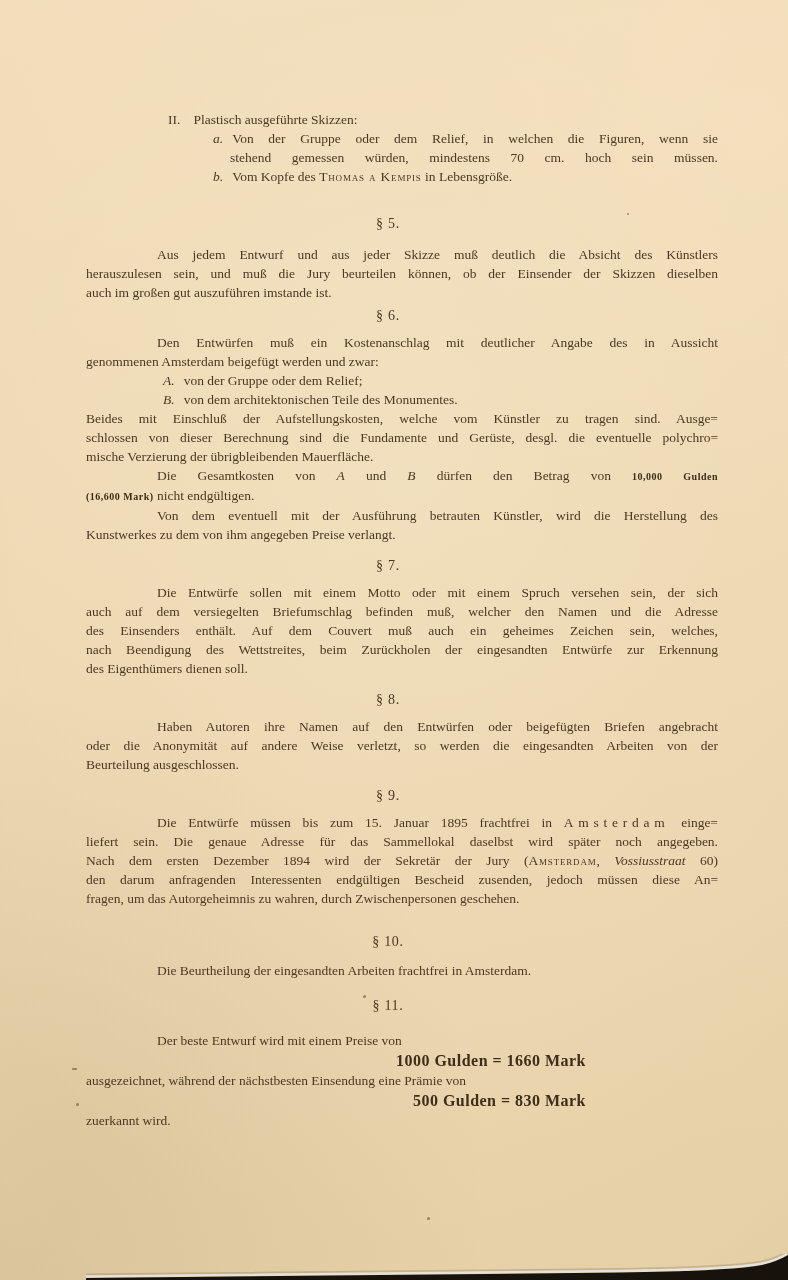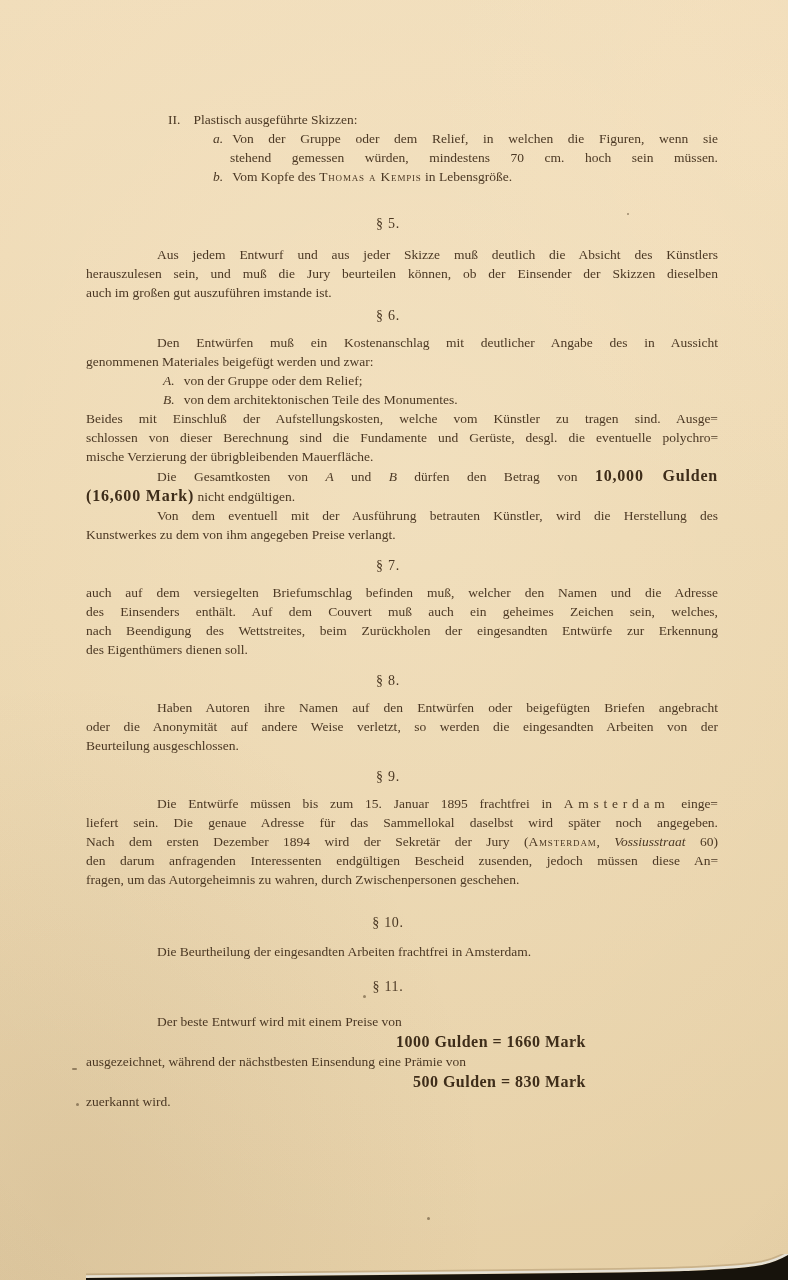--- a/index.html
+++ b/index.html
@@ -36,21 +36,21 @@
   .ind-none{padding-left:0;}
   .ind-first{padding-left:71px;}
   .ind-ii{padding-left:82px;}
   .ind-item{padding-left:127px;}
   .ind-cont{padding-left:144px;}
   .ind-sub{padding-left:77px;}
   .sg-m{margin-right:13px;}
   .sg-mi{font-style:italic;margin-right:9px;}
   .sg-i{font-style:italic;}
   .sg-sc{font-variant:small-caps;letter-spacing:.06em;}
-  .sg-b{font-weight:bold;font-size:16px;letter-spacing:.05em;color:#3e2d1a;}
+  .sg-b{font-weight:bold;font-size:10px;letter-spacing:.05em;color:#3e2d1a;}
   .sg-ls{letter-spacing:.35em;}
   .v-prize{padding-right:132px;font-weight:bold;font-size:16px;letter-spacing:.03em;color:#3e2d1a;line-height:21px;}
   .bottom-edge{position:absolute;left:0;bottom:0;width:788px;height:26px;display:block;}
   .speck{position:absolute;border-radius:50%;background:rgba(84,66,42,0.55);}
 </style>
 </head>
 <body>
 
 <div class="page" style="--paper: #ecd7b0; --ink: #4b3824;">
   <div class="texture"></div>
@@ -64,33 +64,34 @@
       </section>
       <section class="sec sec-s5">
         <div class="heading">§ 5.</div>
         <div class="line ind-first al-justify"><span class="sg">Aus jedem Entwurf und aus jeder Skizze muß deutlich die Absicht des Künstlers</span></div>
         <div class="line ind-none al-justify"><span class="sg">herauszulesen sein, und muß die Jury beurteilen können, ob der Einsender der Skizzen dieselben</span></div>
         <div class="line ind-none al-left"><span class="sg">auch im großen gut auszuführen imstande ist.</span></div>
       </section>
       <section class="sec sec-s6">
         <div class="heading">§ 6.</div>
         <div class="line ind-first al-justify"><span class="sg">Den Entwürfen muß ein Kostenanschlag mit deutlicher Angabe des in Aussicht</span></div>
-        <div class="line ind-none al-left"><span class="sg">genommenen Materiales beigefügt werden und zwar:</span></div>
+        <div class="line ind-none al-left"><span class="sg">genommenen Amsterdam beigefügt werden und zwar:</span></div>
         <div class="line ind-sub al-left"><span class="sg-mi">A.</span><span class="sg">von der Gruppe oder dem Relief;</span></div>
         <div class="line ind-sub al-left"><span class="sg-mi">B.</span><span class="sg">von dem architektonischen Teile des Monumentes.</span></div>
         <div class="line ind-none al-justify"><span class="sg">Beides mit Einschluß der Aufstellungskosten, welche vom Künstler zu tragen sind. Ausge=</span></div>
         <div class="line ind-none al-justify"><span class="sg">schlossen von dieser Berechnung sind die Fundamente und Gerüste, desgl. die eventuelle polychro=</span></div>
         <div class="line ind-none al-left"><span class="sg">mische Verzierung der übrigbleibenden Mauerfläche.</span></div>
         <div class="line ind-first al-justify"><span class="sg">Die Gesamtkosten von </span><span class="sg-i">A</span><span class="sg"> und </span><span class="sg-i">B</span><span class="sg"> dürfen den Betrag von </span><span class="sg-b">10,000 Gulden</span></div>
         <div class="line ind-none al-left"><span class="sg-b">(16,600 Mark)</span><span class="sg"> nicht endgültigen.</span></div>
         <div class="line ind-first al-justify"><span class="sg">Von dem eventuell mit der Ausführung betrauten Künstler, wird die Herstellung des</span></div>
         <div class="line ind-none al-left"><span class="sg">Kunstwerkes zu dem von ihm angegeben Preise verlangt.</span></div>
       </section>
       <section class="sec sec-s7">
         <div class="heading">§ 7.</div>
+        <div class="line ind-first al-justify"><span class="sg">Die Entwürfe sollen mit einem Motto oder mit einem Spruch versehen sein, der sich</span></div>
         <div class="line ind-none al-justify"><span class="sg">auch auf dem versiegelten Briefumschlag befinden muß, welcher den Namen und die Adresse</span></div>
         <div class="line ind-none al-justify"><span class="sg">des Einsenders enthält. Auf dem Couvert muß auch ein geheimes Zeichen sein, welches,</span></div>
         <div class="line ind-none al-justify"><span class="sg">nach Beendigung des Wettstreites, beim Zurückholen der eingesandten Entwürfe zur Erkennung</span></div>
         <div class="line ind-none al-left"><span class="sg">des Eigenthümers dienen soll.</span></div>
       </section>
       <section class="sec sec-s8">
         <div class="heading">§ 8.</div>
         <div class="line ind-first al-justify"><span class="sg">Haben Autoren ihre Namen auf den Entwürfen oder beigefügten Briefen angebracht</span></div>
         <div class="line ind-none al-justify"><span class="sg">oder die Anonymität auf andere Weise verletzt, so werden die eingesandten Arbeiten von der</span></div>
         <div class="line ind-none al-left"><span class="sg">Beurteilung ausgeschlossen.</span></div>

